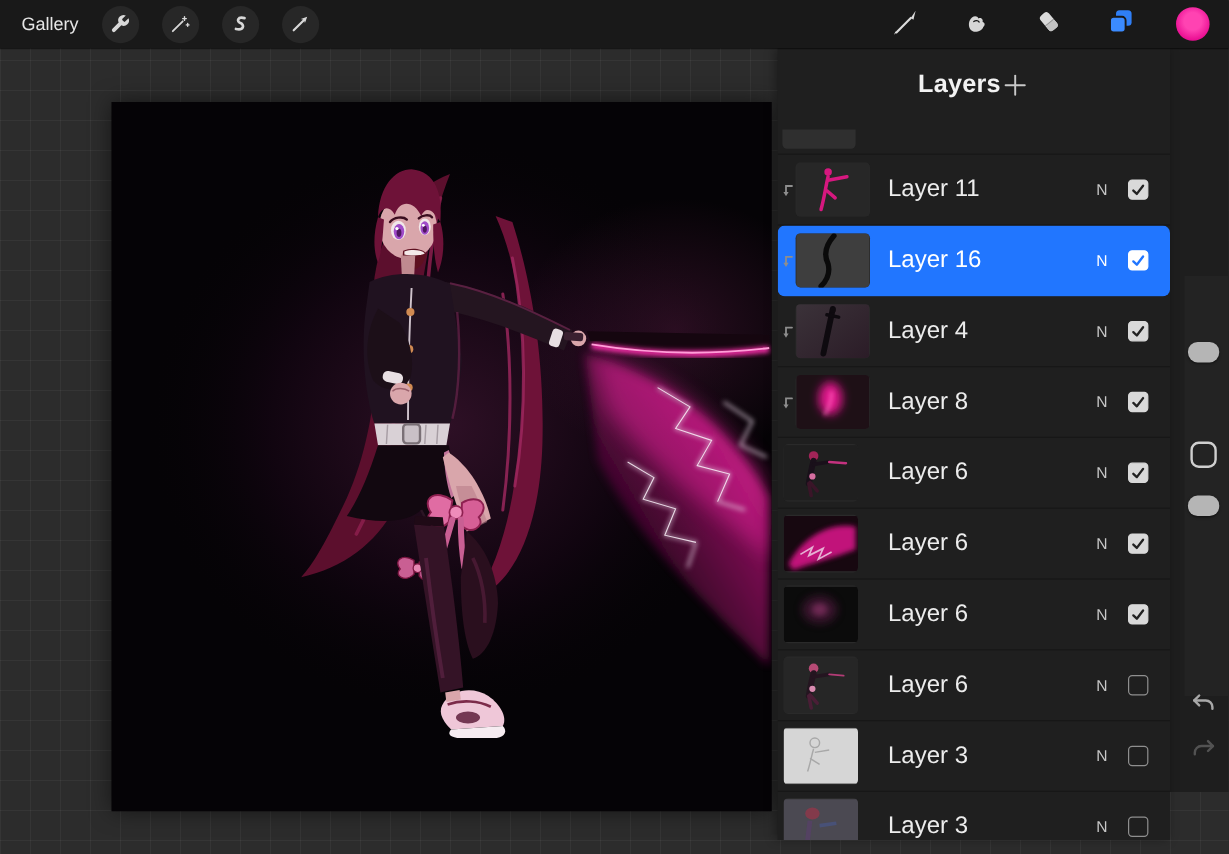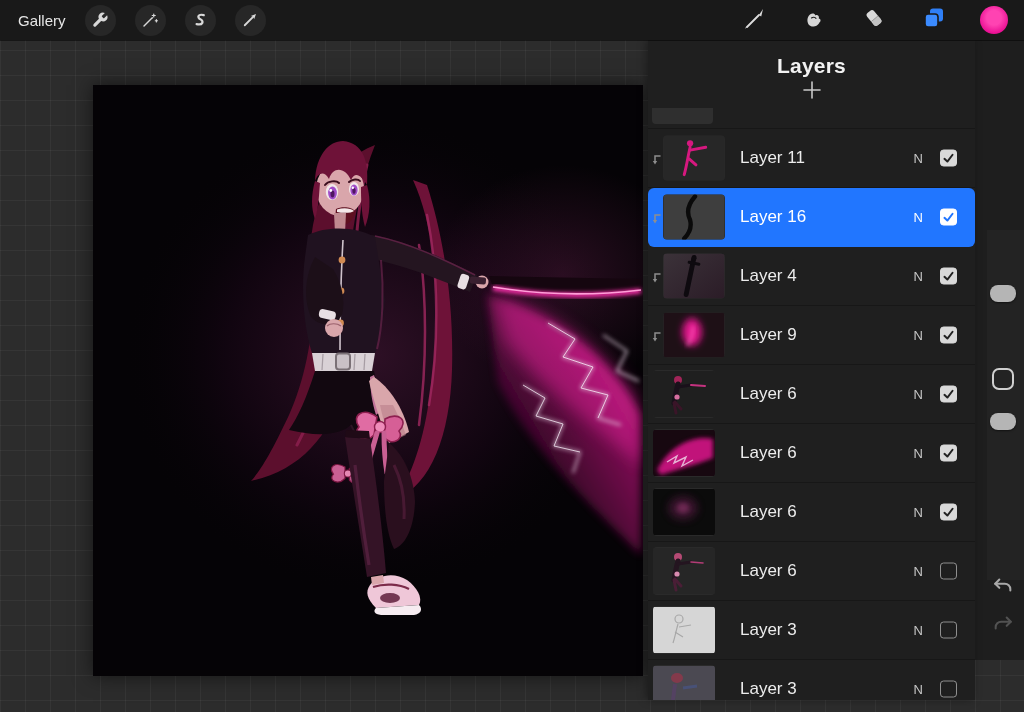--- a/index.html
+++ b/index.html
@@ -26,37 +26,37 @@
     background:radial-gradient(circle at 50% 42%, #ff43b2 0 34%, #ea0f93 72%, #d50c85 100%); }
 
   
   #canvas { position:absolute; left:93px; top:85px; width:550px; height:591px;
     background:#050306; box-shadow:0 0 18px rgba(0,0,0,.55); }
   #canvas svg { display:block; }
 
   
   #layers-panel { position:absolute; left:648px; top:40px; width:327px; height:660px;
     background:#1f1f1f; z-index:20; overflow:hidden; box-shadow:-2px 0 8px rgba(0,0,0,.35); }
-  .panel-header { height:62px; display:flex; align-items:center; justify-content:flex-end;
-    padding:0 16px 0 16px;flex-direction:column; }
+  .panel-header { height:62px; display:flex; align-items:center; justify-content:center;
+    padding:0 16px 0 16px; }
   .panel-title { color:#f2f2f2; font-size:21px; font-weight:bold; letter-spacing:.2px; }
   .add-layer { width:24px; height:24px; display:flex; align-items:center; justify-content:center; }
   .sliver-row { height:27px; position:relative; border-bottom:1px solid #171717; }
   .sliver-thumb { position:absolute; left:4px; bottom:4px; width:61px; height:16px;
     background:#2f2f2f; border-radius:0 0 4px 4px; }
 
   .layer-row { position:relative; height:59px; border-bottom:1px solid #171717; }
   .layer-row.selected { background:#2176ff; border-radius:6px; border-bottom-color:transparent; }
   .clip-arrow { position:absolute; left:3px; top:50%; transform:translateY(-50%); width:11px; height:12px; }
   .thumb { position:absolute; left:5px; top:50%; transform:translateY(-50%);
     width:62px; height:48px; border-radius:4px; overflow:hidden; background:#2a2a2a; }
   .layer-row.clipped .thumb { left:15px; height:45px; }
   .thumb svg { display:block; width:100%; height:100%; }
   .layer-name { position:absolute; left:92px; top:50%; transform:translateY(-50%);
-    color:#ececec; font-size:17px; }
+    color:#ececec; font-size:20px; }
   .blend { position:absolute; right:52px; top:50%; transform:translateY(-50%);
     color:#c7c7c7; font-size:13px; }
   .checkbox { position:absolute; right:18px; top:50%; transform:translateY(-50%);
     width:17px; height:17px; border-radius:3.5px; border:1.5px solid #8f8f8f; background:transparent; }
   .checkbox svg { display:none; margin:1px 0 0 1px; }
   .checkbox.checked { background:#d9d9d9; border-color:#d9d9d9; }
   .checkbox.checked svg { display:block; }
   .checkbox.checked svg polyline { stroke:#222; }
   .layer-row.selected .layer-name, .layer-row.selected .blend { color:#fff; }
   .layer-row.selected .checkbox.checked { background:#fff; border-color:#fff; }
@@ -411,21 +411,21 @@
               <polygon points="1.8,7 4,10.5 6.2,7" fill="#8e8e8e" stroke="none"></polygon>
         </svg>
       </span>
       <div class="thumb">
             <svg viewBox="0 0 62 46">
               <rect width="62" height="46" fill="#1e1016"></rect>
               <ellipse cx="29" cy="20" rx="10" ry="14" fill="#e0188c" filter="url(#b4)"></ellipse>
               <path d="M24 34 C28 28 30 22 30 14" stroke="#ff66bd" stroke-width="2" fill="none" filter="url(#b2)"></path>
             </svg>
           </div>
-      <span class="layer-name">Layer 9</span>
+      <span class="layer-name">Layer 8</span>
       <span class="blend">N</span>
       <div class="checkbox checked">
         <svg width="13" height="13" viewBox="0 0 16 16" fill="none">
               <polyline points="3,9 6.6,12.4 13,4" stroke-width="2.4" stroke-linecap="round" stroke-linejoin="round"></polyline>
             </svg>
       </div>
     </div>
         <div class="layer-row">
 
       <div class="thumb">

